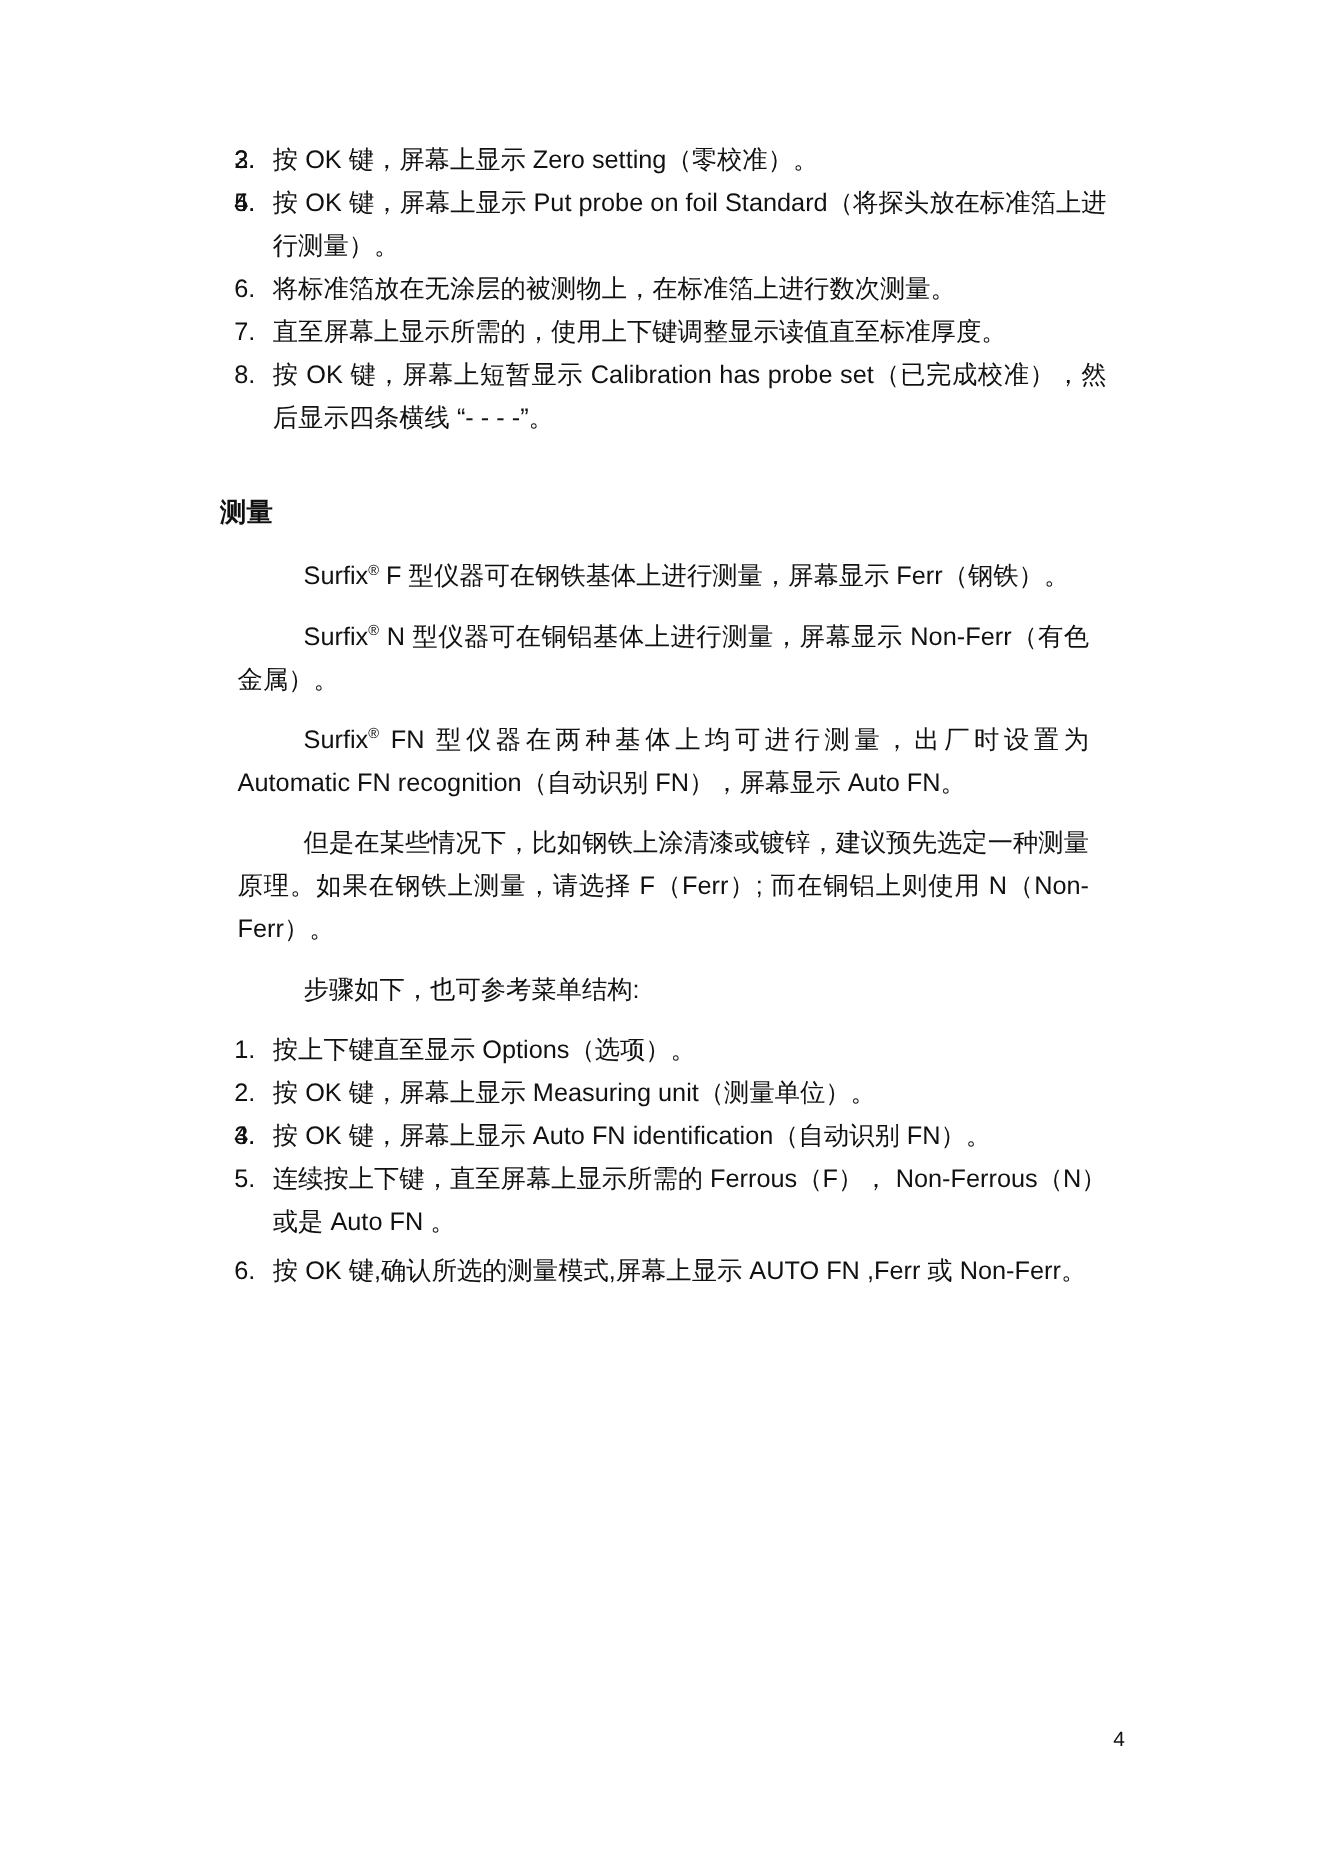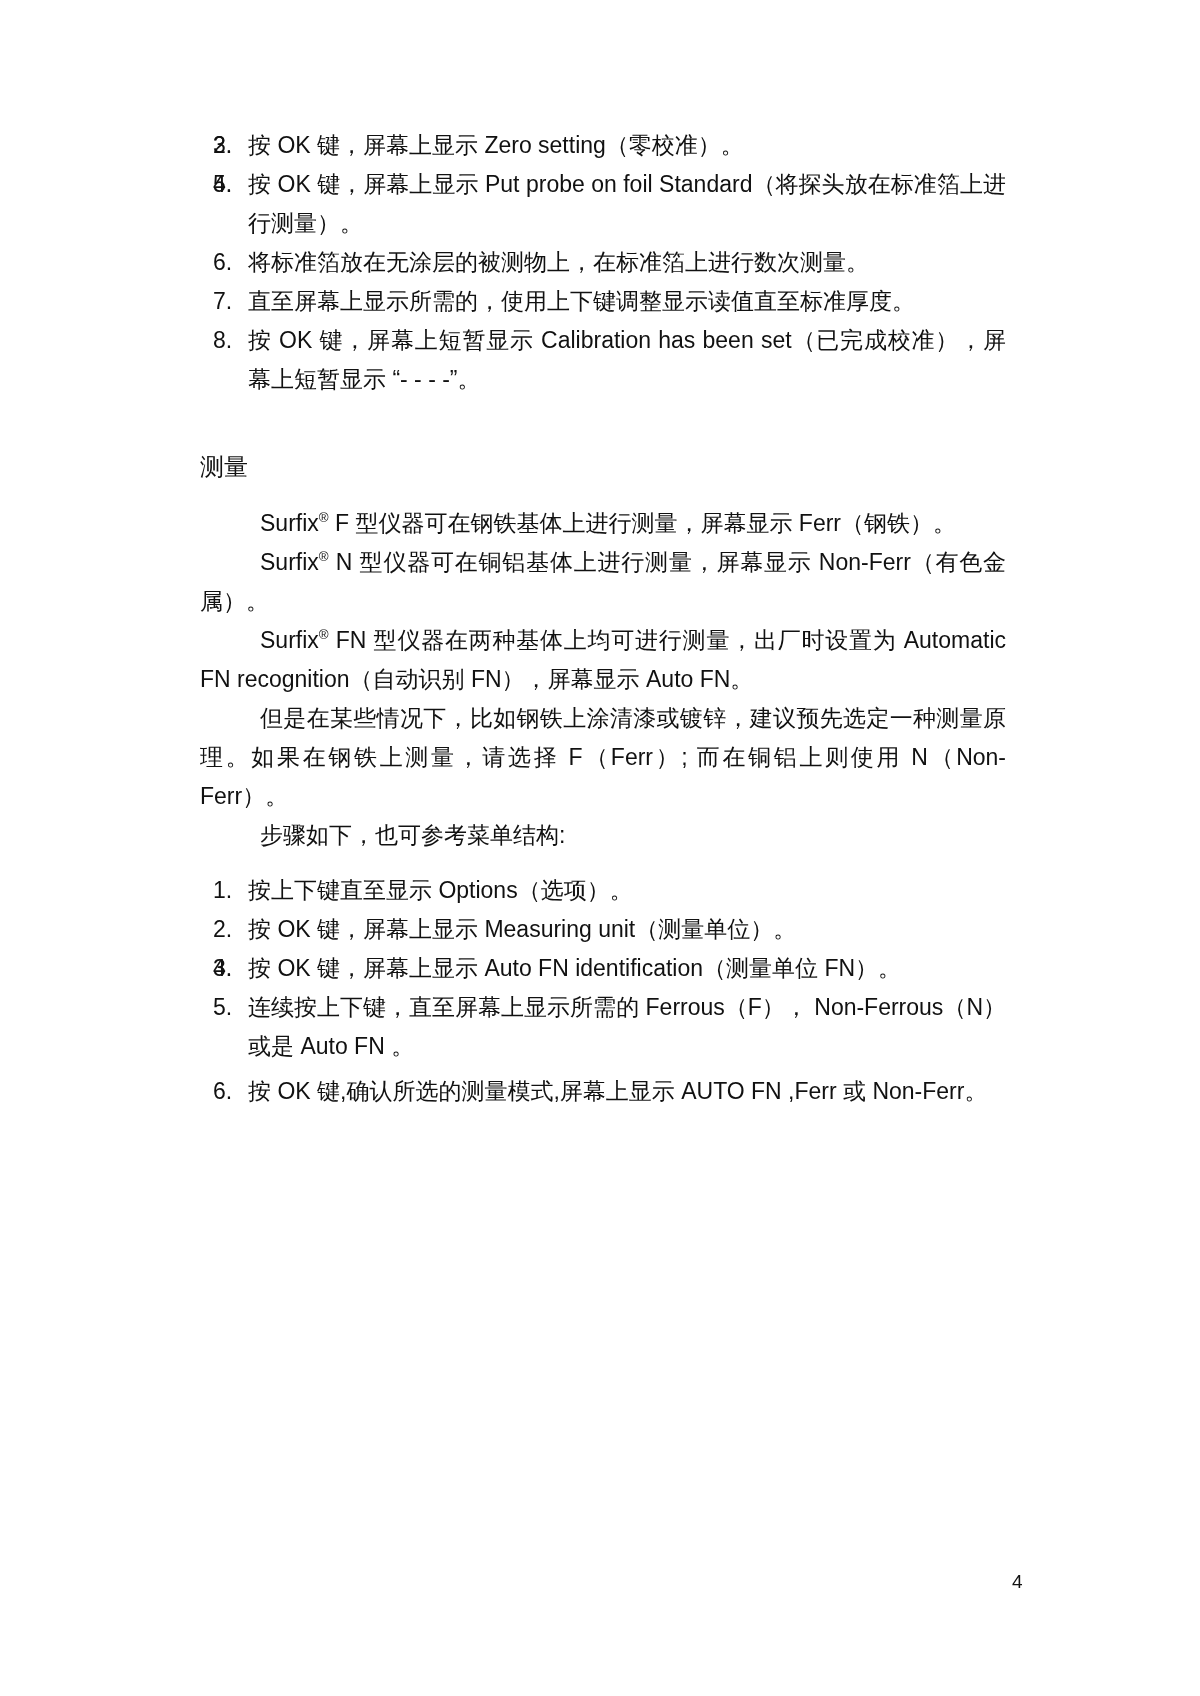--- a/index.html
+++ b/index.html
@@ -27,30 +27,30 @@
     padding-left: 48px;
     text-align: justify;
   }
   .doc-li .num {
     position: absolute;
     left: 13px;
     top: 0;
     text-align: left;
   }
   .section-heading {
-    font-weight: normal;
+    font-weight: bold;
     font-size: 24px;
     margin-top: 48px;
     margin-bottom: 18px;
     line-height: 39px;
   }
   .para {
     text-align: justify;
     text-indent: 60px;
-    margin: 0;
+    margin: 16px;
   }
   sup.reg {
     font-size: 0.58em;
     vertical-align: super;
     line-height: 0;
   }
   .mode-list { margin-top: 16px; }
   .doc-li.extra-gap { margin-top: 6px; }
   .page-number {
     position: absolute;
@@ -85,21 +85,21 @@
       <div class="doc-li">
         <span class="num">6.</span>
         <span>将标准箔放在无涂层的被测物上，在标准箔上进行数次测量。</span>
       </div>
       <div class="doc-li">
         <span class="num">7.</span>
         <span>直至屏幕上显示所需的，使用上下键调整显示读值直至标准厚度。</span>
       </div>
       <div class="doc-li">
         <span class="num">8.</span>
-        <span>按 OK 键，屏幕上短暂显示 Calibration has been set（已完成校准），屏幕上短暂显示 “- - - -”。</span>
+        <span>按 OK 键，屏幕上短暂显示 Calibration has probe set（已完成校准），然后显示四条横线 “- - - -”。</span>
       </div>
     </div>
 
     <div class="section-heading">测量</div>
 
     <p class="para"><span>Surfix</span><sup class="reg">®</sup><span> F 型仪器可在钢铁基体上进行测量，屏幕显示 Ferr（钢铁）。</span></p>
 
     <p class="para"><span>Surfix</span><sup class="reg">®</sup><span> N 型仪器可在铜铝基体上进行测量，屏幕显示 Non-Ferr（有色金属）。</span></p>
 
     <p class="para"><span>Surfix</span><sup class="reg">®</sup><span> FN 型仪器在两种基体上均可进行测量，出厂时设置为 Automatic FN recognition（自动识别 FN），屏幕显示 Auto FN。</span></p>
@@ -116,21 +116,21 @@
       </div>
       <div class="doc-li">
         <span class="num">2.</span>
         <span>按 OK 键，屏幕上显示 Measuring unit（测量单位）。</span>
       </div>
       <div class="doc-li">
         <span class="num">3.</span>
       </div>
       <div class="doc-li">
         <span class="num">4.</span>
-        <span>按 OK 键，屏幕上显示 Auto FN identification（测量单位 FN）。</span>
+        <span>按 OK 键，屏幕上显示 Auto FN identification（自动识别 FN）。</span>
       </div>
       <div class="doc-li">
         <span class="num">5.</span>
         <span>连续按上下键，直至屏幕上显示所需的 Ferrous（F）， Non-Ferrous（N）或是 Auto FN 。</span>
       </div>
       <div class="doc-li extra-gap">
         <span class="num">6.</span>
         <span>按 OK 键,确认所选的测量模式,屏幕上显示 AUTO FN ,Ferr 或 Non-Ferr。</span>
       </div>
     </div>

